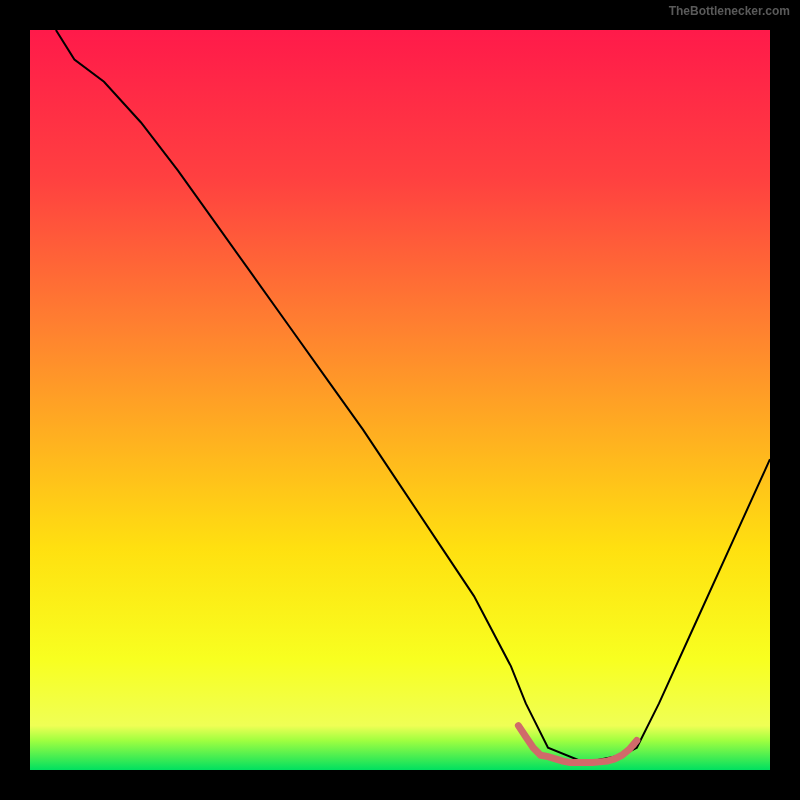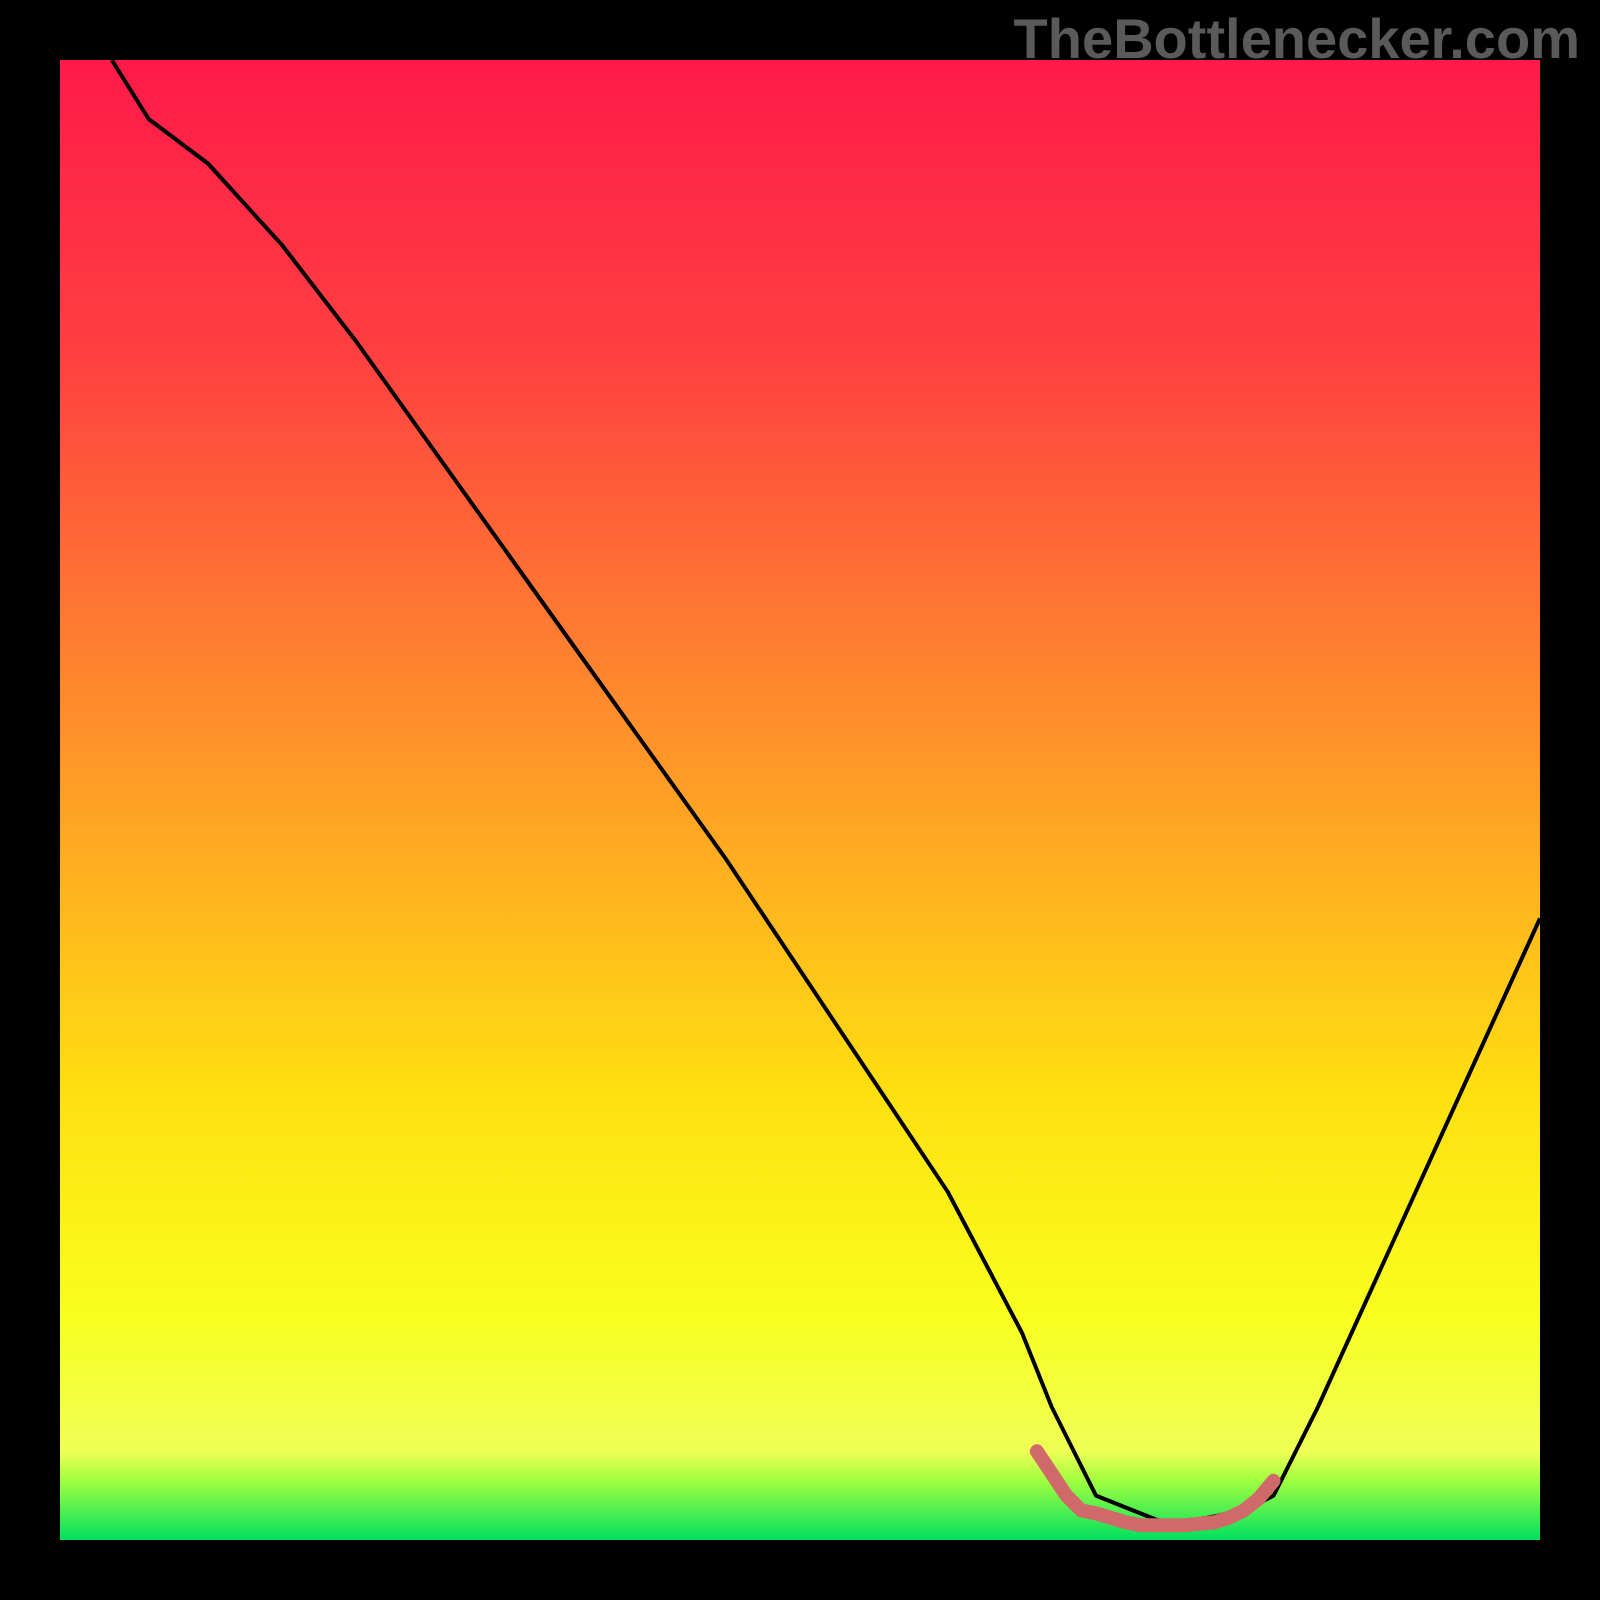--- a/index.html
+++ b/index.html
@@ -3,21 +3,21 @@
 <meta charset="utf-8">
 <style>
   * { margin: 0; padding: 0; box-sizing: border-box; }
   html, body { width: 800px; height: 800px; background: #000; overflow: hidden; }
   .container { position: relative; width: 800px; height: 800px; background: #000; }
   .watermark {
     position: absolute;
     top: 4px;
     right: 10px;
     font-family: Arial, sans-serif;
-    font-size: 28px;
+    font-size: 12px;
     font-weight: bold;
     color: #5a5a5a;
     z-index: 10;
   }
   .plot {
     position: absolute;
     left: 30px;
     top: 30px;
     width: 740px;
     height: 740px;

